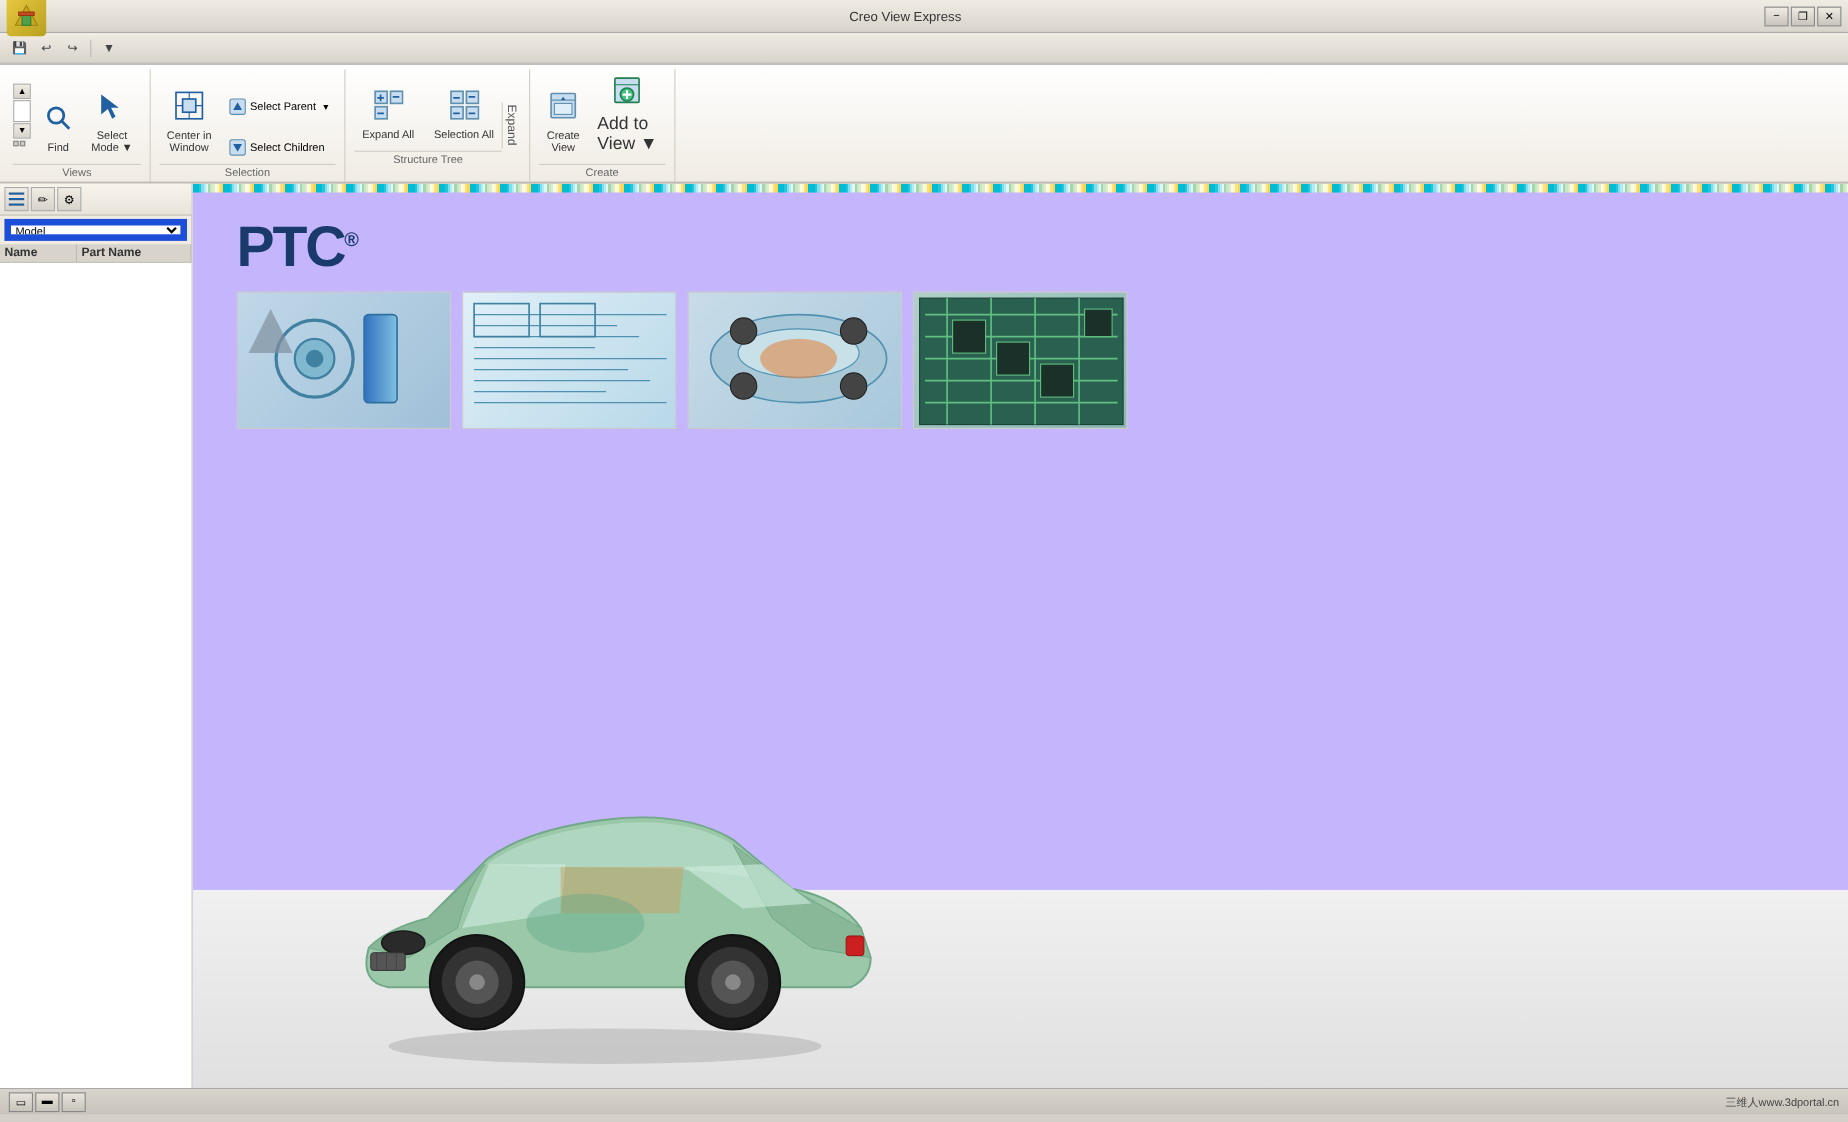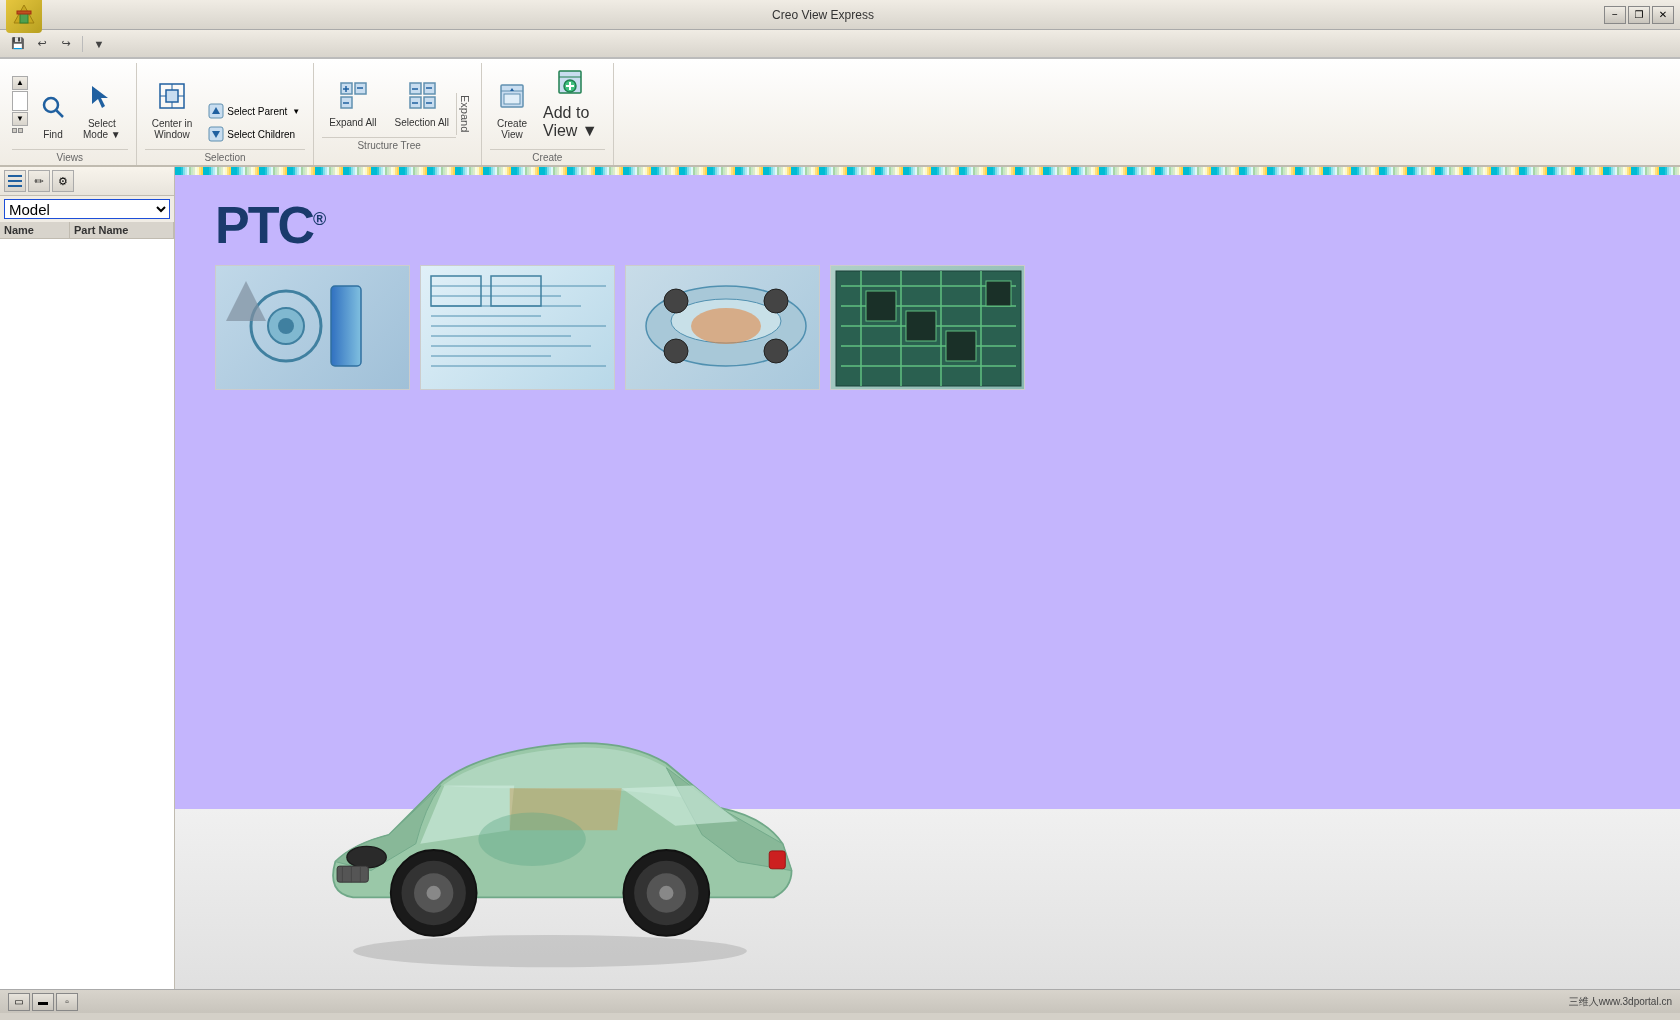--- a/index.html
+++ b/index.html
@@ -327,21 +327,21 @@
       display: flex;
       align-items: center;
       padding: 2px;
       cursor: pointer;
       border-left: 1px solid #d0ccc4;
     }
 
     .select-parent-child {
       display: flex;
       flex-direction: column;
-      gap: 1px;
+      gap: 15px;
       justify-content: center;
     }
     .select-btn-row {
       display: flex;
       align-items: center;
       gap: 3px;
       padding: 2px 4px;
       cursor: pointer;
       border: 1px solid transparent;
       font-size: 10px;
@@ -528,21 +528,21 @@
         <svg width="16" height="16" viewBox="0 0 16 16">
           <rect x="1" y="2" width="14" height="2" fill="#2060a0"></rect>
           <rect x="1" y="7" width="14" height="2" fill="#2060a0"></rect>
           <rect x="1" y="12" width="14" height="2" fill="#2060a0"></rect>
         </svg>
       </button>
       <button style="width:22px;height:22px;border:1px solid #aaa;background:linear-gradient(to bottom,#f0ece4,#d8d4cc);cursor:pointer;font-size:11px;">✏</button>
       <button style="width:22px;height:22px;border:1px solid #aaa;background:linear-gradient(to bottom,#f0ece4,#d8d4cc);cursor:pointer;font-size:11px;">⚙</button>
     </div>
     <div id="model-selector">
-      <select style="flex:1;height:20px;font-size:15px;border:1px solid #1d4ed8;background:white;">
+      <select style="flex:1;height:20px;font-size:10px;border:6px solid #1d4ed8;background:white;">
         <option>Model</option>
       </select>
     </div>
     <div id="tree-header">
       <div class="tree-col-header">Name</div>
       <div class="tree-col-header">Part Name</div>
     </div>
     <div id="tree-content"></div>
   </div>
 

